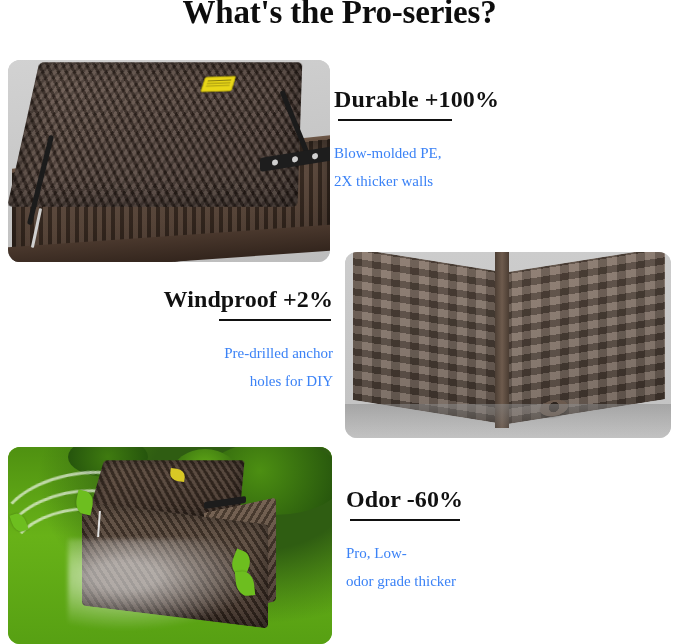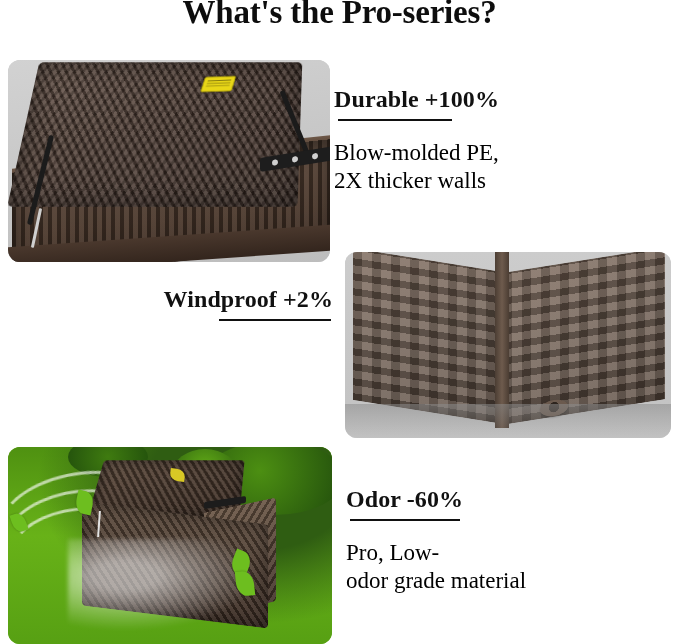--- a/index.html
+++ b/index.html
@@ -33,23 +33,23 @@
     color:#111111;
     white-space:nowrap;
     letter-spacing:0.1px;
   }
   .rule{
     height:2px;background:#111111;margin-top:6px;
   }
   .body{
     font-family:"Liberation Serif", serif;
     font-weight:400;
-    font-size:23px;
+    font-size:15px;
     line-height:28px;
-    color:#000000;
+    color:#3b82f6;
     margin-top:18px;
     white-space:pre-line;
   }
   .block.left .rule{margin-left:4px;}
   .block.right{text-align:right;}
   .block.right .rule{margin-left:auto;margin-right:2px;}
 
   
   .photo{position:absolute;overflow:hidden;border-radius:12px;}
 
@@ -208,20 +208,22 @@
   <div class="block left" style="left:334px;top:86px;width:300px;">
     <div class="heading">Durable +100%</div>
     <div class="rule" style="width:114px;"></div>
     <div class="body">Blow-molded PE,
 2X thicker walls</div>
   </div>
 
   <div class="block right" style="left:33px;top:286px;width:300px;">
     <div class="heading">Windproof +2%</div>
     <div class="rule" style="width:112px;"></div>
+    <div class="body">Pre-drilled anchor
+holes for DIY</div>
   </div>
 
   <div class="photo" id="photo-rattan-corner">
     <div class="corner-bg"></div>
     <div class="weave face-left"></div>
     <div class="weave face-right"></div>
     <div class="corner-edge"></div>
     <div class="anchor-hole"></div>
     <div class="floor-shadow"></div>
   </div>
@@ -244,16 +246,16 @@
     <div class="leaf l2"></div>
     <div class="leaf l5"></div>
     <div class="leaf l3"></div>
     <div class="leaf l4"></div>
   </div>
 
   <div class="block left" style="left:346px;top:486px;width:320px;">
     <div class="heading">Odor -60%</div>
     <div class="rule" style="width:110px;"></div>
     <div class="body">Pro, Low-
-odor grade material</div>
+odor grade thicker</div>
   </div>
 
 </div>
 
 </body></html>

